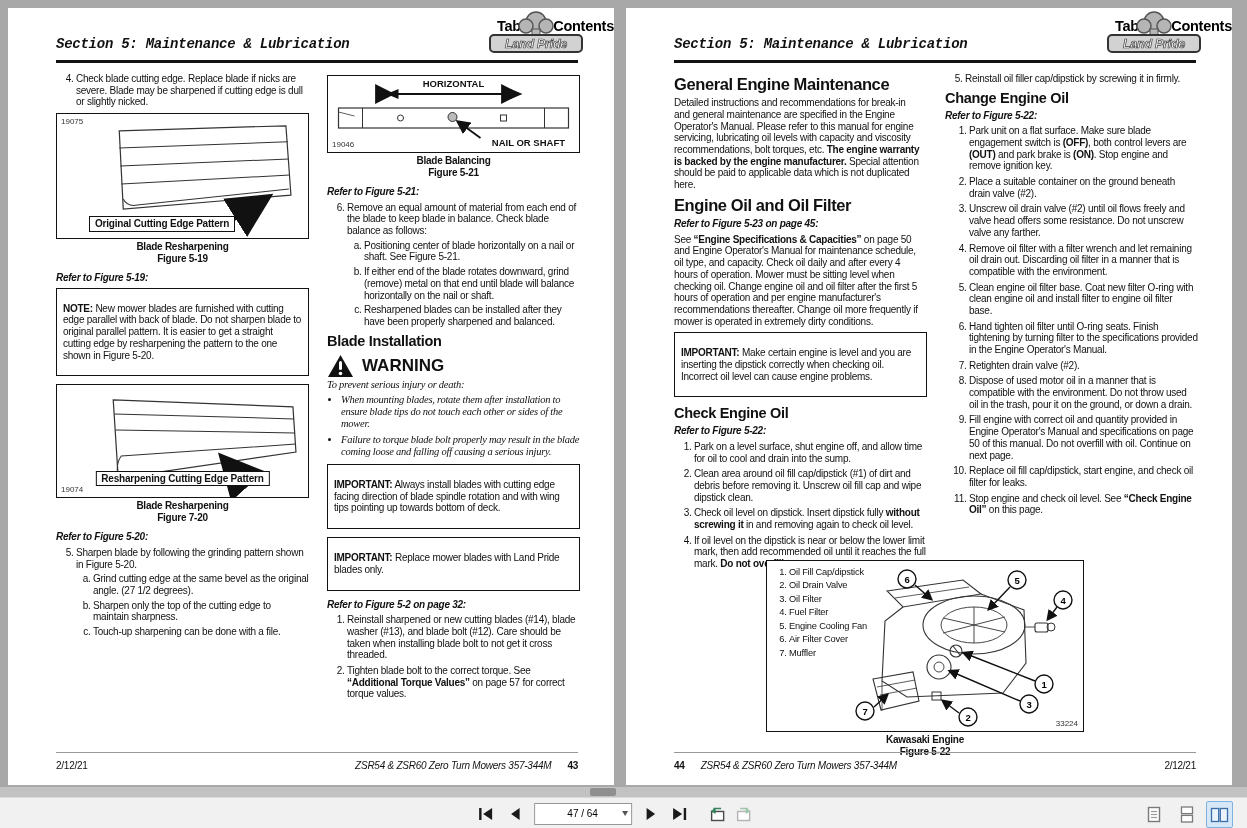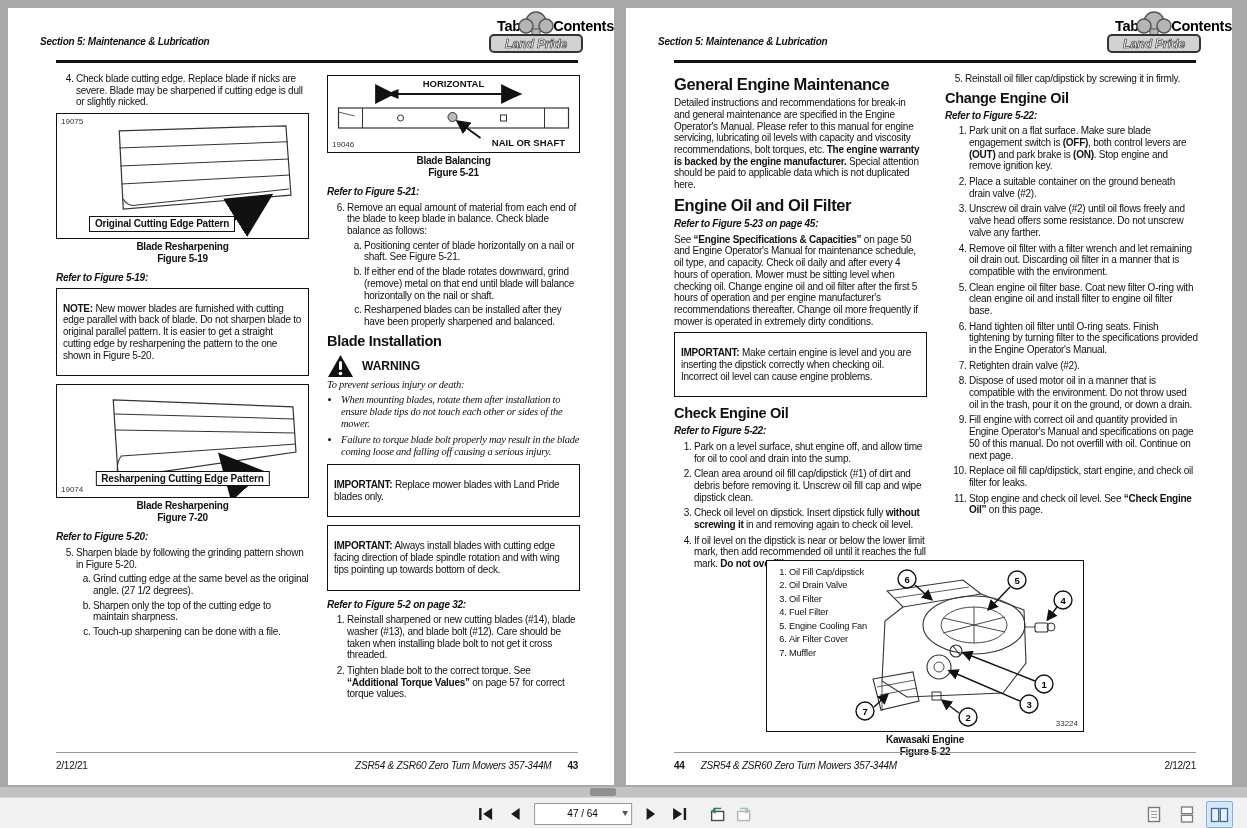--- a/index.html
+++ b/index.html
@@ -6,21 +6,21 @@
   body{width:1247px;height:828px;position:relative;overflow:hidden;background:#a8a8a8;
        font-family:"Liberation Sans",sans-serif;-webkit-font-smoothing:antialiased;}
   .canvas{position:absolute;left:0;top:0;width:1247px;height:787px;background:#a8a8a8;}
   .page{position:absolute;top:8px;width:606px;height:777px;background:#ffffff;color:#111;
         letter-spacing:-0.25px;}
   #pageL{left:8px;} #pageR{left:626px;}
   
   .phead{position:relative;height:56px;}
   .toc{position:absolute;left:0;right:0;top:10px;text-align:right;color:#000000;
        font-weight:bold;font-size:14.5px;}
-  .sect{position:absolute;left:32px;top:28px;font-style:italic;font-weight:bold;font-size:10px;}
+  .sect{position:absolute;left:48px;top:28px;font-style:italic;font-weight:bold;font-size:14px;font-family:Liberation Mono, monospace;}
   .logo{position:absolute;right:30px;top:1px;width:96px;height:46px;}
   .hrule{position:absolute;left:48px;right:36px;top:52px;height:3px;background:#111;}
   
   .cols{display:flex;gap:18px;padding:9px 34px 0 48px;align-items:flex-start;}
   .col{width:253px;flex:0 0 253px;font-size:10px;line-height:1.17;}
   p{margin:0 3px 5px 0;}
   ol{margin:0 0 5px 0;padding-left:20px;}
   ol.wide{padding-left:24px;}
   ol li{margin:0 0 4px 0;}
   ol.alpha{list-style-type:lower-alpha;padding-left:17px;margin:3px 0 0 0;}
@@ -32,21 +32,21 @@
   .impbox,.notebox{border:1.5px solid #111;padding:14px 6px;margin:2px 0 8px 0;}
   
   .figbox{position:relative;border:1px solid #111;background:#fff;margin:2px 0 2px 0;}
   .fignum{position:absolute;font-size:8px;color:#333;letter-spacing:0;}
   .figlabel{position:absolute;border:1.5px solid #111;background:#fff;font-weight:bold;
             font-size:10px;padding:1px 5px;white-space:nowrap;letter-spacing:-0.2px;}
   .figcap{text-align:center;font-weight:bold;font-size:10px;line-height:1.2;margin:2px 0 7px 0;}
   .figtext{position:absolute;font-weight:bold;font-size:9.5px;letter-spacing:0;}
   
   .warnrow{display:flex;align-items:center;gap:8px;margin:4px 0 1px 0;}
-  .warnword{font-weight:bold;font-size:12px;letter-spacing:0;}
+  .warnword{font-weight:bold;font-size:17px;letter-spacing:0;}
   .warnlead{font-family:"Liberation Serif",serif;font-style:italic;font-size:10.5px;margin:0 0 3px 0;}
   ul.warnlist{margin:0 0 6px 0;padding-left:14px;}
   ul.warnlist li{font-family:"Liberation Serif",serif;font-style:italic;font-size:10.5px;
                  margin:0 0 4px 0;line-height:1.15;}
   
   .engwrap{position:absolute;left:140px;top:550px;width:318px;}
   .engfig{width:316px;height:170px;}
   .legend{position:absolute;left:8px;top:5px;margin:0;padding-left:14px;font-size:9.3px;
           line-height:1.45;letter-spacing:-0.2px;}
   .legend li{margin:0;}
@@ -219,24 +219,24 @@
           </svg>
           <span class="warnword">WARNING</span>
         </div>
         <p class="warnlead">To prevent serious injury or death:</p>
         <ul class="warnlist">
           <li><span>When mounting blades, rotate them after installation to ensure blade tips do not touch each other or sides of the mower.</span></li>
           <li><span>Failure to torque blade bolt properly may result in the blade coming loose and falling off causing a serious injury.</span></li>
         </ul>
 
         <div class="impbox">
+          <span class="b">IMPORTANT:</span><span> Always install blades with cutting edge facing direction of blade spindle rotation and with wing tips pointing up towards bottom of deck.</span>
+        </div>
+        <div class="impbox">
           <span class="b">IMPORTANT:</span><span> Replace mower blades with Land Pride blades only.</span>
-        </div>
-        <div class="impbox">
-          <span class="b">IMPORTANT:</span><span> Always install blades with cutting edge facing direction of blade spindle rotation and with wing tips pointing up towards bottom of deck.</span>
         </div>
 
         <p class="ref">Refer to Figure 5-2 on page 32:</p>
         <ol>
           <li><span>Reinstall sharpened or new cutting blades (#14), blade washer (#13), and blade bolt (#12). Care should be taken when installing blade bolt to not get it cross threaded.</span></li>
           <li><span>Tighten blade bolt to the correct torque. See </span><span class="b">“Additional Torque Values”</span><span> on page 57 for correct torque values.</span></li>
         </ol>
       </div>
     </div>
 

